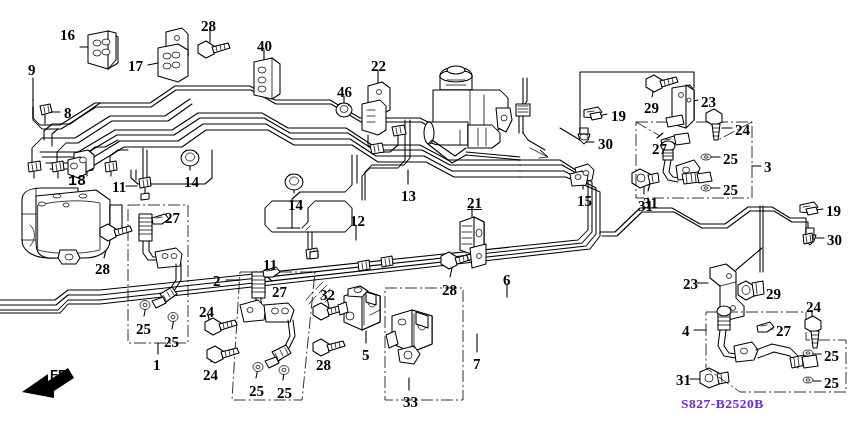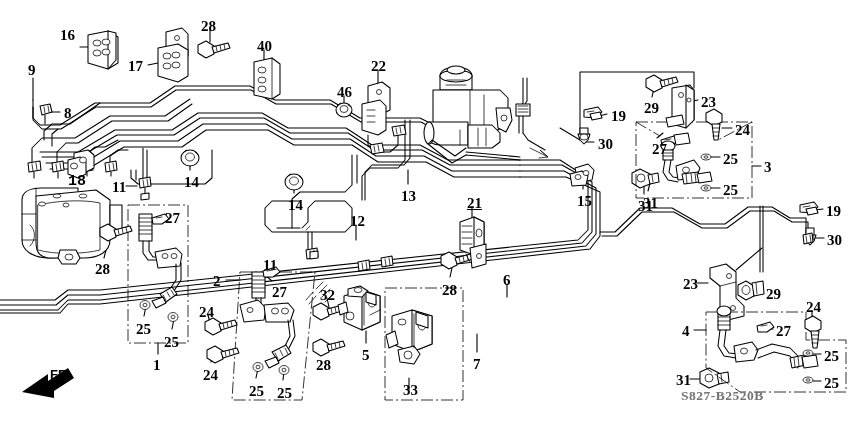--- a/index.html
+++ b/index.html
@@ -3,21 +3,21 @@
 <meta charset="utf-8">
 <style>
   html,body{margin:0;padding:0;background:#fff;}
   body{width:850px;height:429px;overflow:hidden;
        font-family:"Liberation Serif", serif;color:#000;}
   #stage{position:relative;width:850px;height:429px;background:#fff;}
   svg#diagram{position:absolute;left:0;top:0;width:850px;height:429px;}
   .lbl{position:absolute;font-family:"Liberation Serif",serif;font-weight:700;
        font-size:15px;line-height:15px;color:#000;white-space:nowrap;}
   .pn{position:absolute;font-family:"Liberation Serif",serif;font-weight:700;
-      font-size:13.5px;letter-spacing:.5px;color:#737373;white-space:nowrap;}
+      font-size:13.5px;letter-spacing:.5px;color:#6d28d9;white-space:nowrap;margin-top:8px;}
   .frtxt{position:absolute;font-family:"Liberation Sans",sans-serif;font-weight:700;
       font-size:13px;color:#000;white-space:nowrap;}
 </style>
 </head>
 <body>
 
 <div id="stage">
 
   <svg id="diagram" viewBox="0 0 850 429">
     <defs>
@@ -560,21 +560,21 @@
       <div class="lbl" style="left: 153px; top: 358px;">1</div>
       <div class="lbl" style="left: 213px; top: 274px;">2</div>
       <div class="lbl" style="left: 272px; top: 285px;">27</div>
       <div class="lbl" style="left: 199px; top: 305px;">24</div>
       <div class="lbl" style="left: 203px; top: 368px;">24</div>
       <div class="lbl" style="left: 249px; top: 384px;">25</div>
       <div class="lbl" style="left: 277px; top: 386px;">25</div>
       <div class="lbl" style="left: 320px; top: 288px;">32</div>
       <div class="lbl" style="left: 316px; top: 358px;">28</div>
       <div class="lbl" style="left: 362px; top: 348px;">5</div>
-      <div class="lbl" style="left: 403px; top: 383px;">33</div>
+      <div class="lbl" style="left: 403px; top: 395px;">33</div>
       <div class="lbl" style="left: 467px; top: 196px; text-decoration: underline;">21</div>
       <div class="lbl" style="left: 442px; top: 283px;">28</div>
       <div class="lbl" style="left: 577px; top: 194px;">15</div>
       <div class="lbl" style="left: 638px; top: 199px;">31</div>
       <div class="lbl" style="left: 503px; top: 273px;">6</div>
       <div class="lbl" style="left: 473px; top: 357px;">7</div>
       <div class="lbl" style="left: 611px; top: 109px;">19</div>
       <div class="lbl" style="left: 598px; top: 137px;">30</div>
       <div class="lbl" style="left: 644px; top: 101px;">29</div>
       <div class="lbl" style="left: 701px; top: 95px;">23</div>

